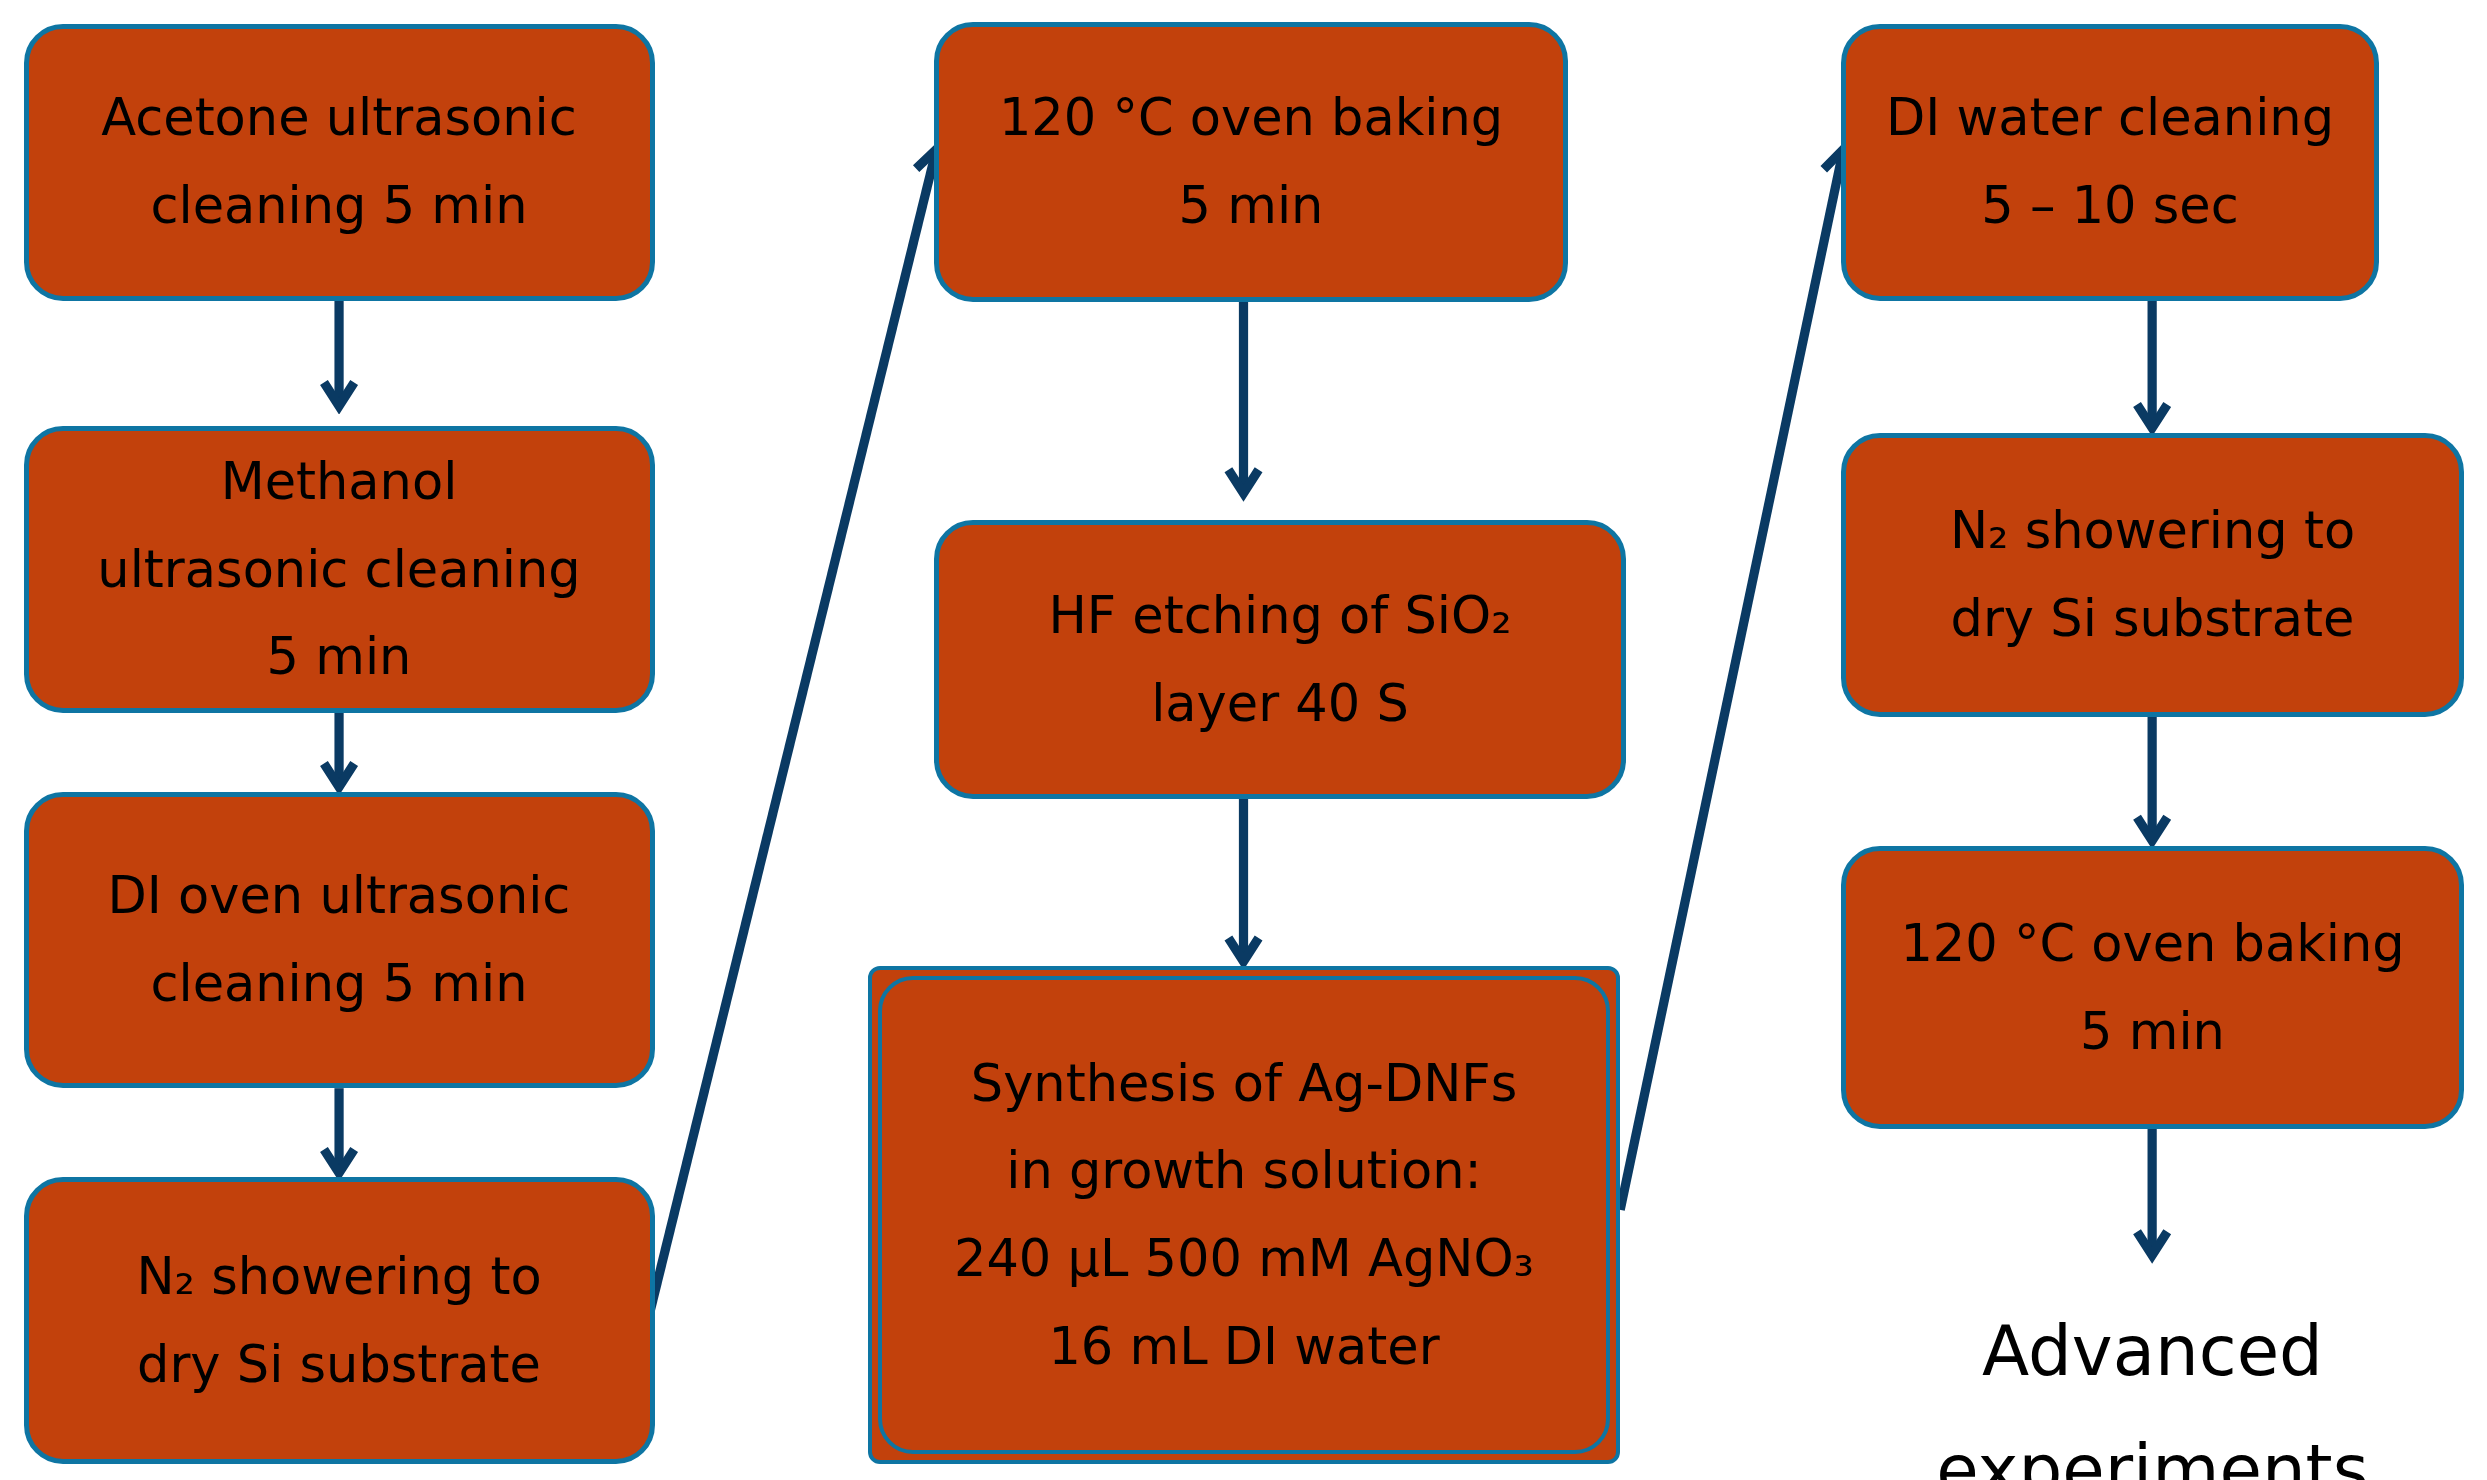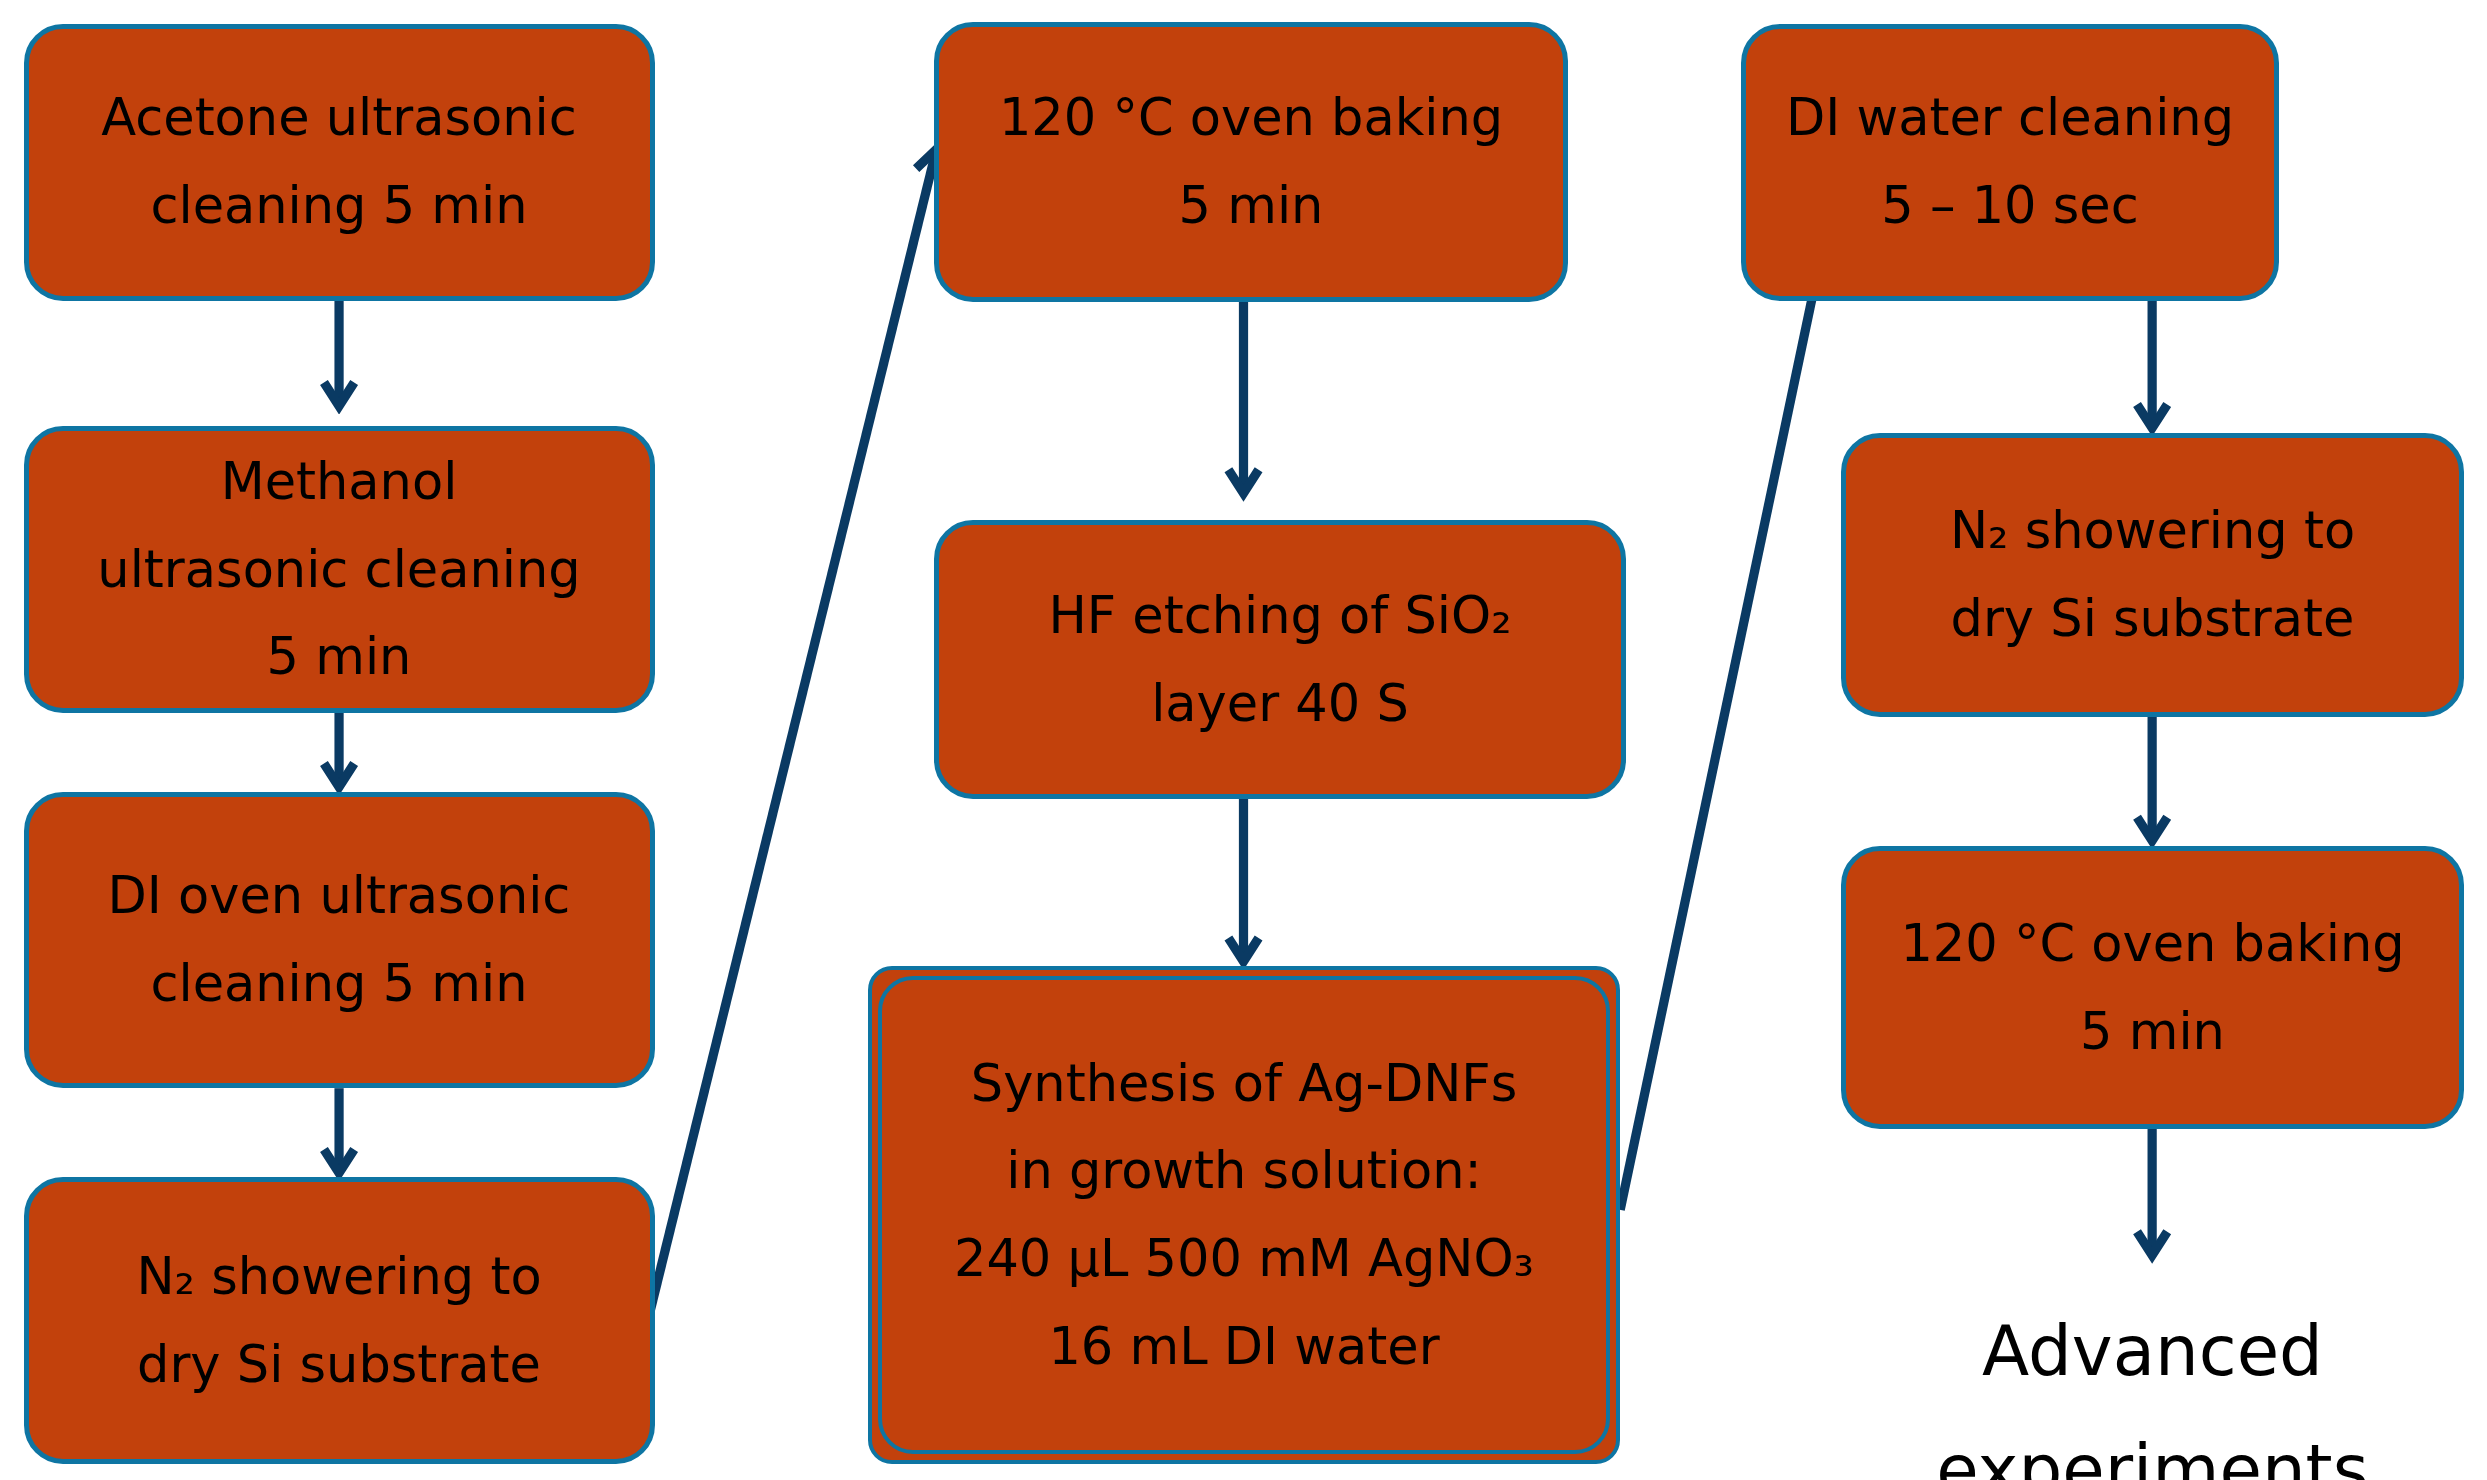--- a/index.html
+++ b/index.html
@@ -13,21 +13,21 @@
     position:absolute;
     border:5.9px solid #0E75A3;
     border-radius:39px;
     background:#c2410c;
     display:flex;flex-direction:column;justify-content:center;align-items:center;
     text-align:center;
     box-sizing:border-box;
     z-index:2;
   }
   .box .ln{display:block;font-size:51px;line-height:1.72;white-space:nowrap;}
-  .box.double{border-width:4.2px;border-radius:24px;text-align:right;}
+  .box.double{border-width:4.2px;border-radius:12px;text-align:right;}
   .box.double::before{
     content:"";position:absolute;inset:5.9px;
     border:4.2px solid #0E75A3;border-radius:35px;
     pointer-events:none;
   }
   .plain-text{
     position:absolute;display:flex;flex-direction:column;justify-content:flex-start;align-items:center;
     text-align:center;z-index:2;
   }
   .plain-text .ln{display:block;font-size:69px;line-height:1.72;white-space:nowrap;}
@@ -89,21 +89,21 @@
     <span class="ln">layer 40 S</span>
   </div>
 
   <div class="box double" style="left:868px;top:966px;width:752px;height:498px">
     <span class="ln">Synthesis of Ag-DNFs</span>
     <span class="ln">in growth solution:</span>
     <span class="ln">240 μL 500 mM AgNO₃</span>
     <span class="ln">16 mL DI water</span>
   </div>
 
-  <div class="box" style="left:1741px;top:23.5px;width:538px;height:277px">
+  <div class="box" style="left:1841px;top:23.5px;width:538px;height:277px">
     <span class="ln">DI water cleaning</span>
     <span class="ln">5 – 10 sec</span>
   </div>
 
   <div class="box" style="left:1841px;top:433px;width:623px;height:284px">
     <span class="ln">N₂ showering to</span>
     <span class="ln">dry Si substrate</span>
   </div>
 
   <div class="box" style="left:1841px;top:846px;width:623px;height:283px">

